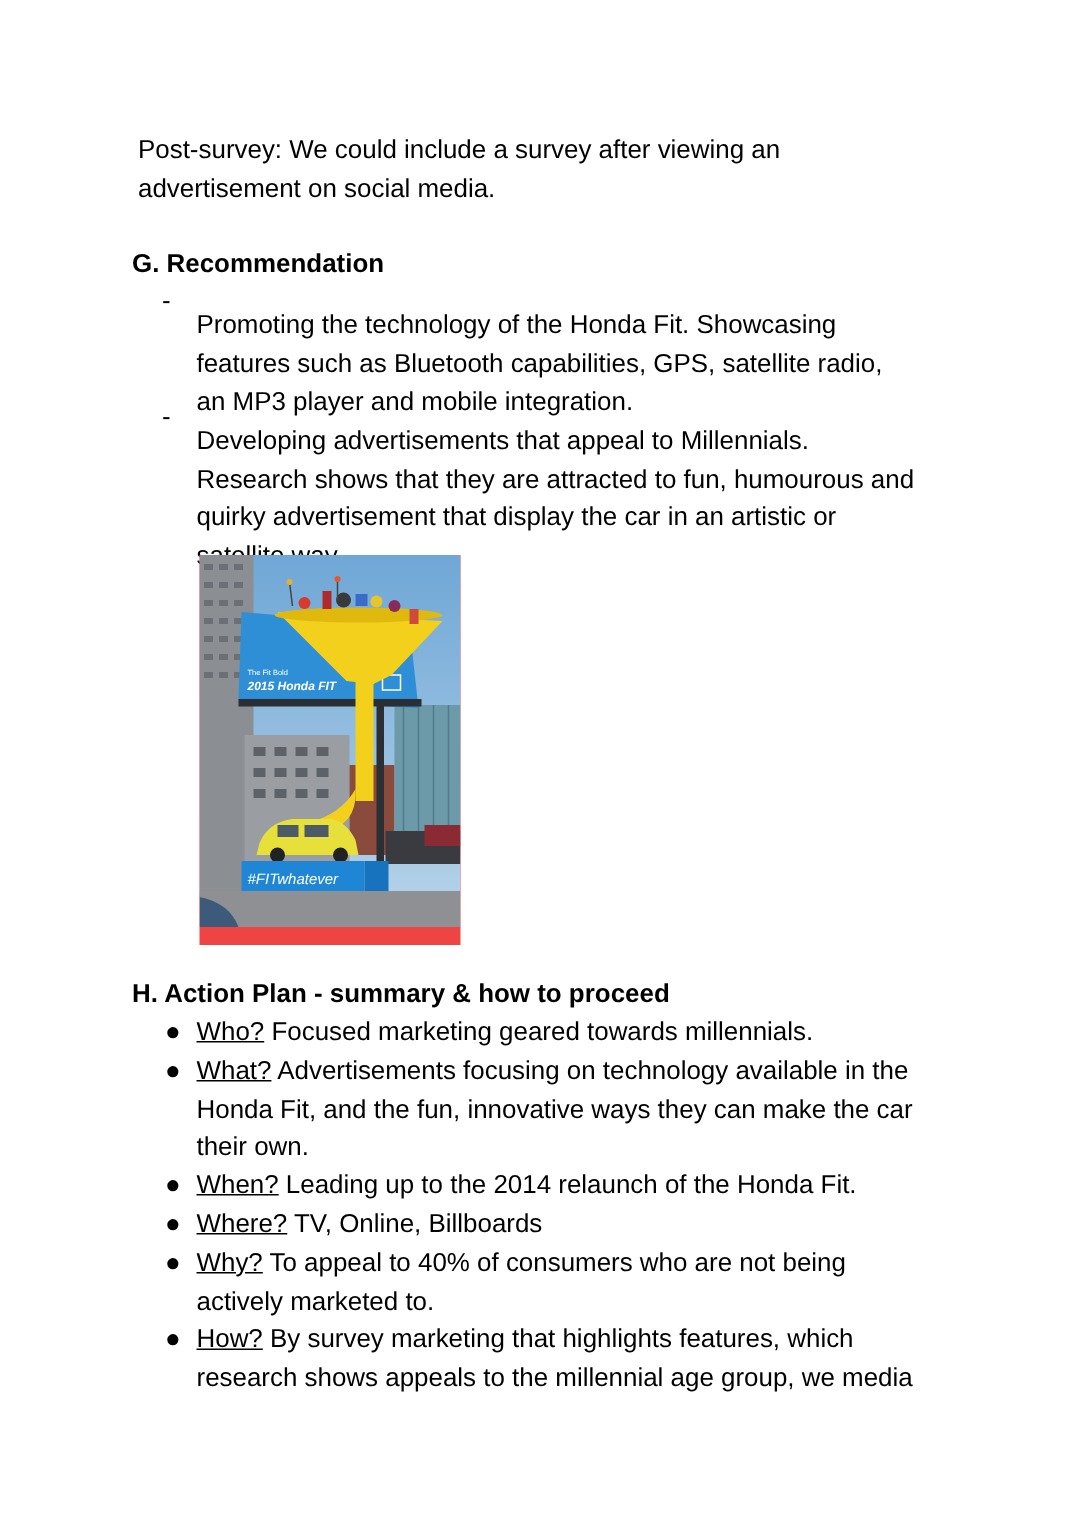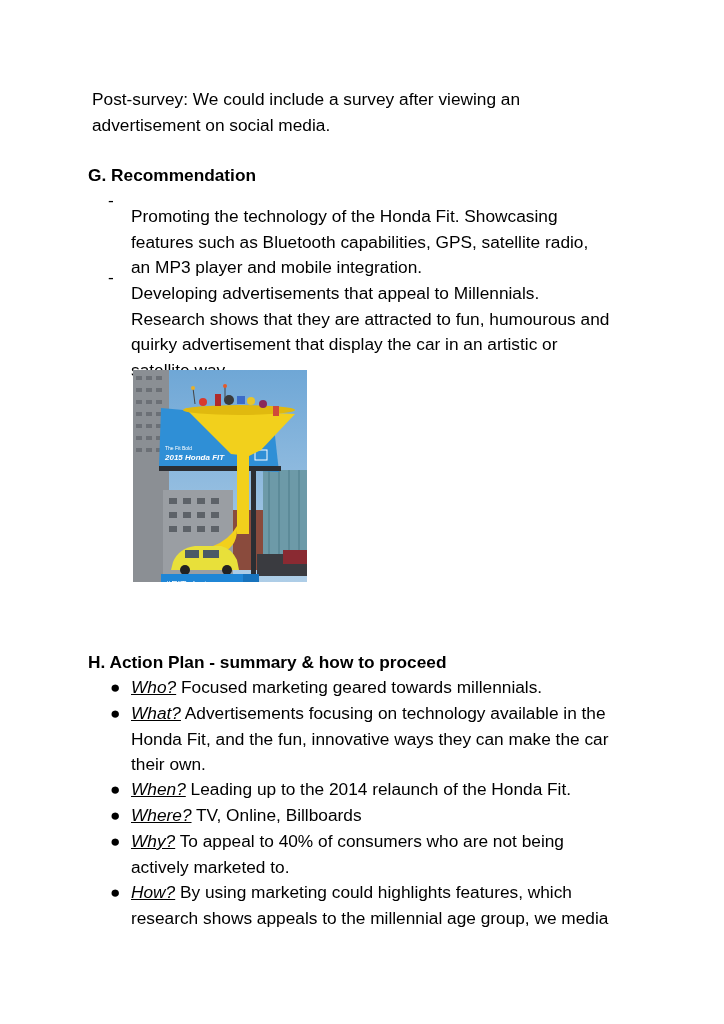--- a/index.html
+++ b/index.html
@@ -7,22 +7,22 @@
          font-family: "Liberation Sans", sans-serif; color: #000; }
   .page { position: absolute; left: 0; top: 0; width: 724px; height: 1024px; background: #fff; }
   .p { position: absolute; left: 92px; font-size: 17.3px; line-height: 25.5px; width: 560px; }
   .h { position: absolute; left: 88px; font-size: 17.3px; font-weight: bold; line-height: 25.5px; }
   .dash-item { position: absolute; left: 108px; width: 540px; font-size: 17.3px; line-height: 25.5px; }
   .dash-item .marker { position: absolute; left: 0; top: 0; width: 20px; }
   .dash-item .txt { display: block; margin-left: 23px; margin-top: 16px; }
   .bul-item { position: absolute; left: 108px; width: 540px; font-size: 17.3px; line-height: 25.5px; }
   .bul-item .marker { position: absolute; left: 2px; top: 0; }
   .bul-item .txt { display: block; margin-left: 23px; }
-  .q { font-style: italic; text-decoration: underline; }
-  .photo { position: absolute; left: 133px; top: 370px; width: 174px; height: 212px; overflow: hidden; background: #ef4444; }
+  .q { text-decoration: underline; }
+  .photo { position: absolute; left: 133px; top: 370px; width: 174px; height: 260px; overflow: hidden; background: #ef4444; }
 </style>
 </head>
 <body>
 
 <div class="page">
 
   <div class="p" style="top:87px">
     <div>Post-survey: We could include a survey after viewing an</div>
     <div>advertisement on social media.</div>
   </div>
@@ -189,18 +189,18 @@
     <span class="marker">●</span>
     <span class="txt">
       <div><span class="q">Why?</span> <span>To appeal to 40% of consumers who are not being</span></div>
       <div>actively marketed to.</div>
     </span>
   </div>
 
   <div class="bul-item" style="top:880px">
     <span class="marker">●</span>
     <span class="txt">
-      <div><span class="q">How?</span> <span>By using marketing could highlights features, which</span></div>
+      <div><span class="q">How?</span> <span>By survey marketing that highlights features, which</span></div>
       <div>research shows appeals to the millennial age group, we media</div>
     </span>
   </div>
 
 </div>
 
 </body></html>

